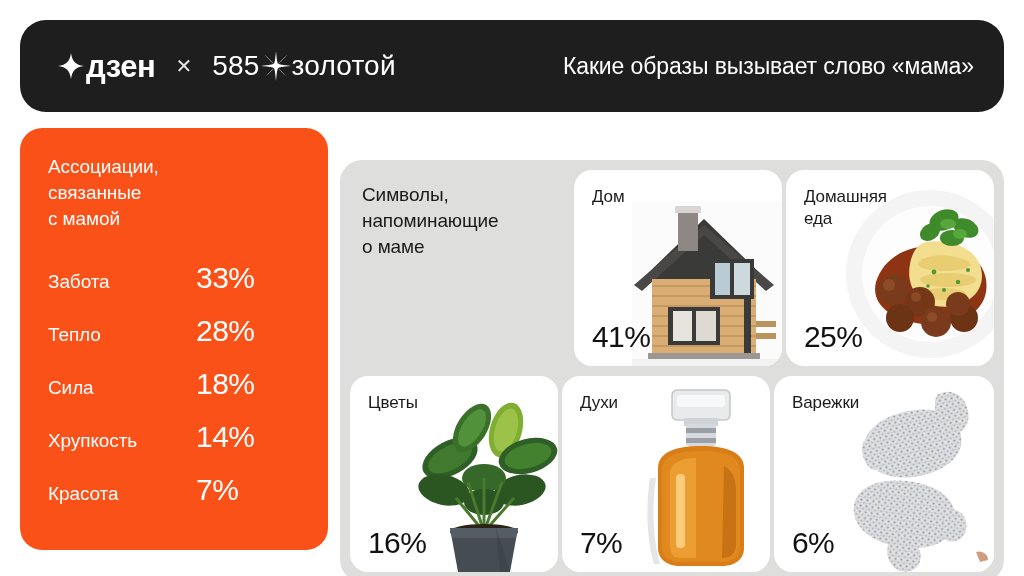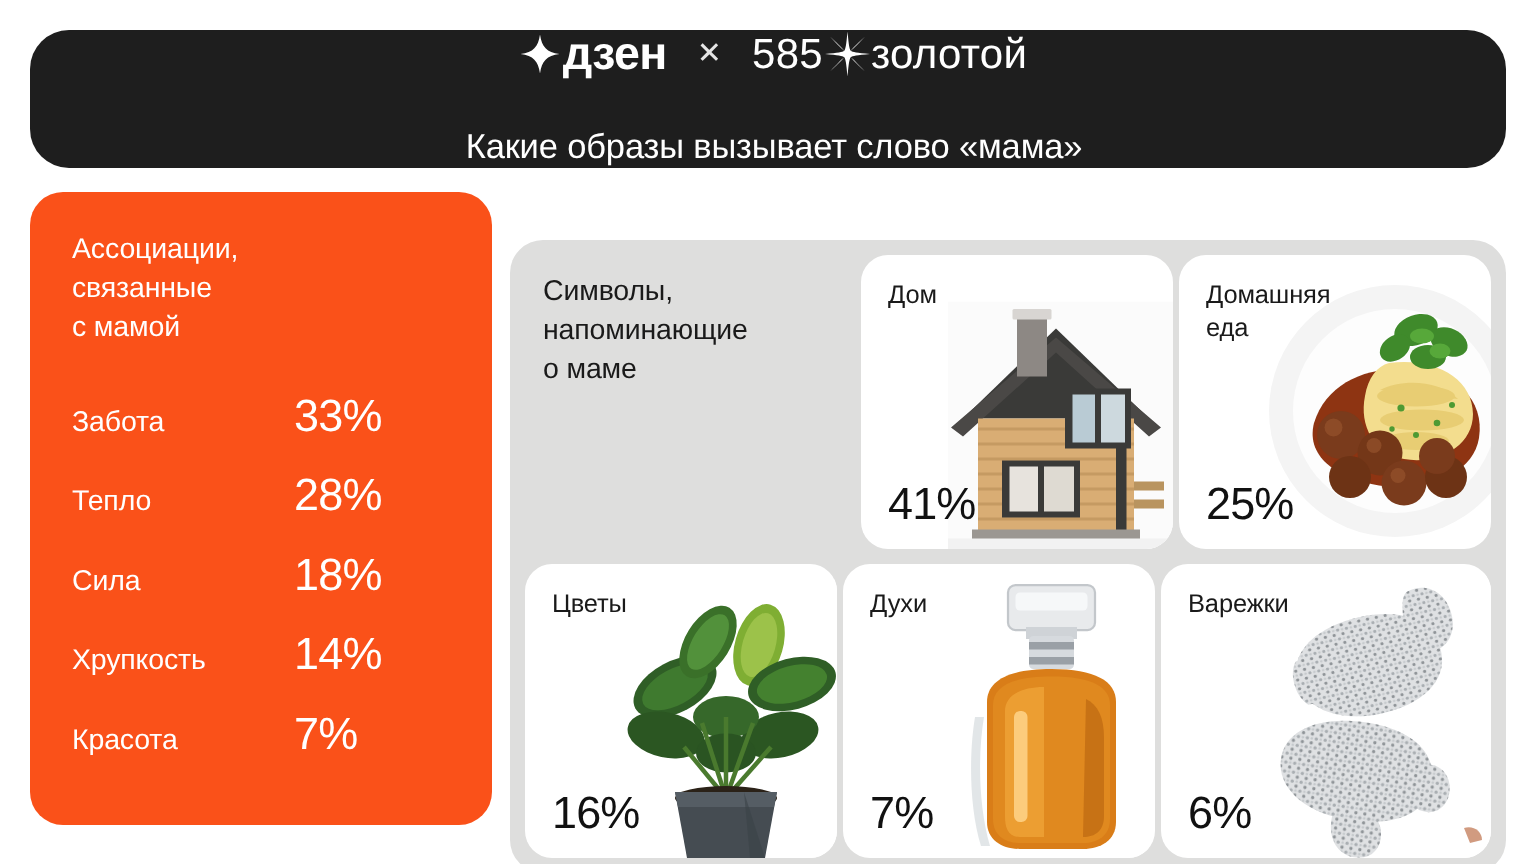--- a/index.html
+++ b/index.html
@@ -10,21 +10,20 @@
     overflow:hidden;
   }
   .page { position:relative; width:1024px; height:576px; background:#fff; }
 
   
   .header {
     position:absolute; left:20px; top:20px; width:984px; height:92px;
     background:#1e1e1e; border-radius:26px;
     display:flex; align-items:center; justify-content:space-between;
     padding:0 30px 0 38px;
-    flex-direction:column;
   }
   .brand-row { display:flex; align-items:center; gap:14px; }
   .zen-lockup { display:flex; align-items:center; gap:2px; }
   .zen-star { width:26px; height:26px; display:block; }
   .zen-word {
     color:#fff; font-size:31px; font-weight:700; letter-spacing:-.4px;
     line-height:1;
   }
   .cross { color:#e6e6e6; font-size:20px; line-height:1; padding:0 6px; }
   .gold-lockup { display:flex; align-items:center; gap:0px; }

